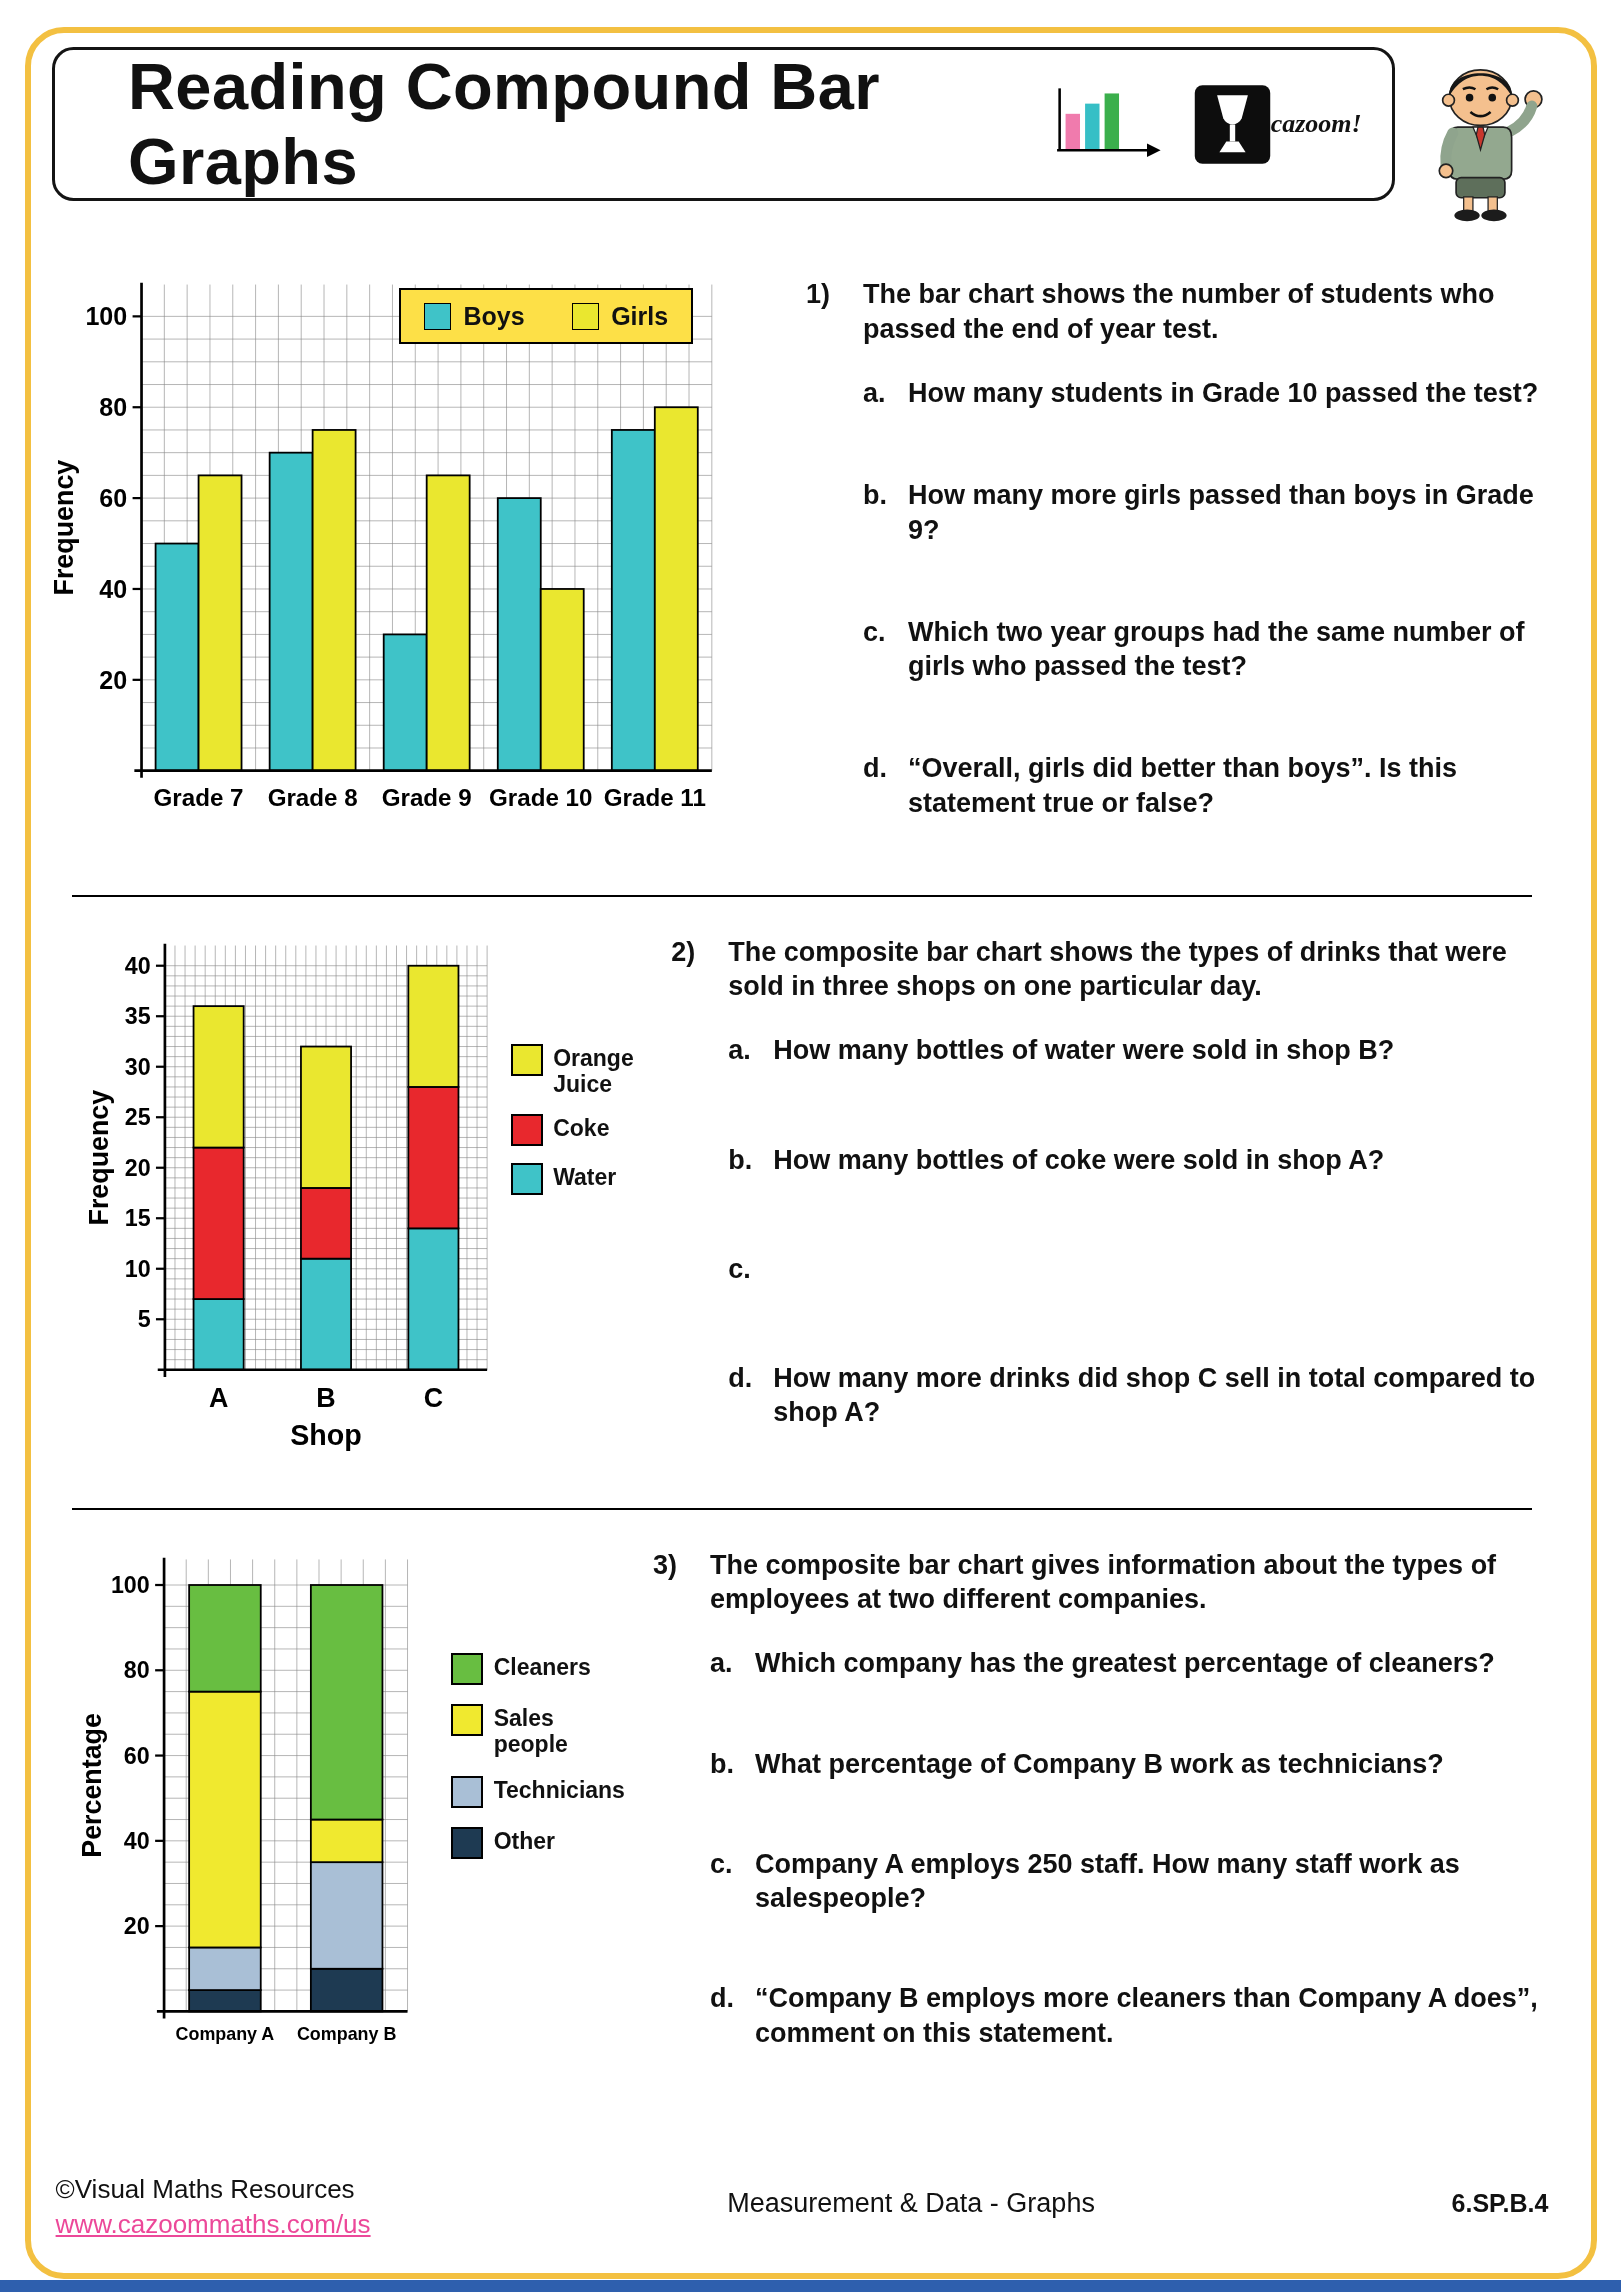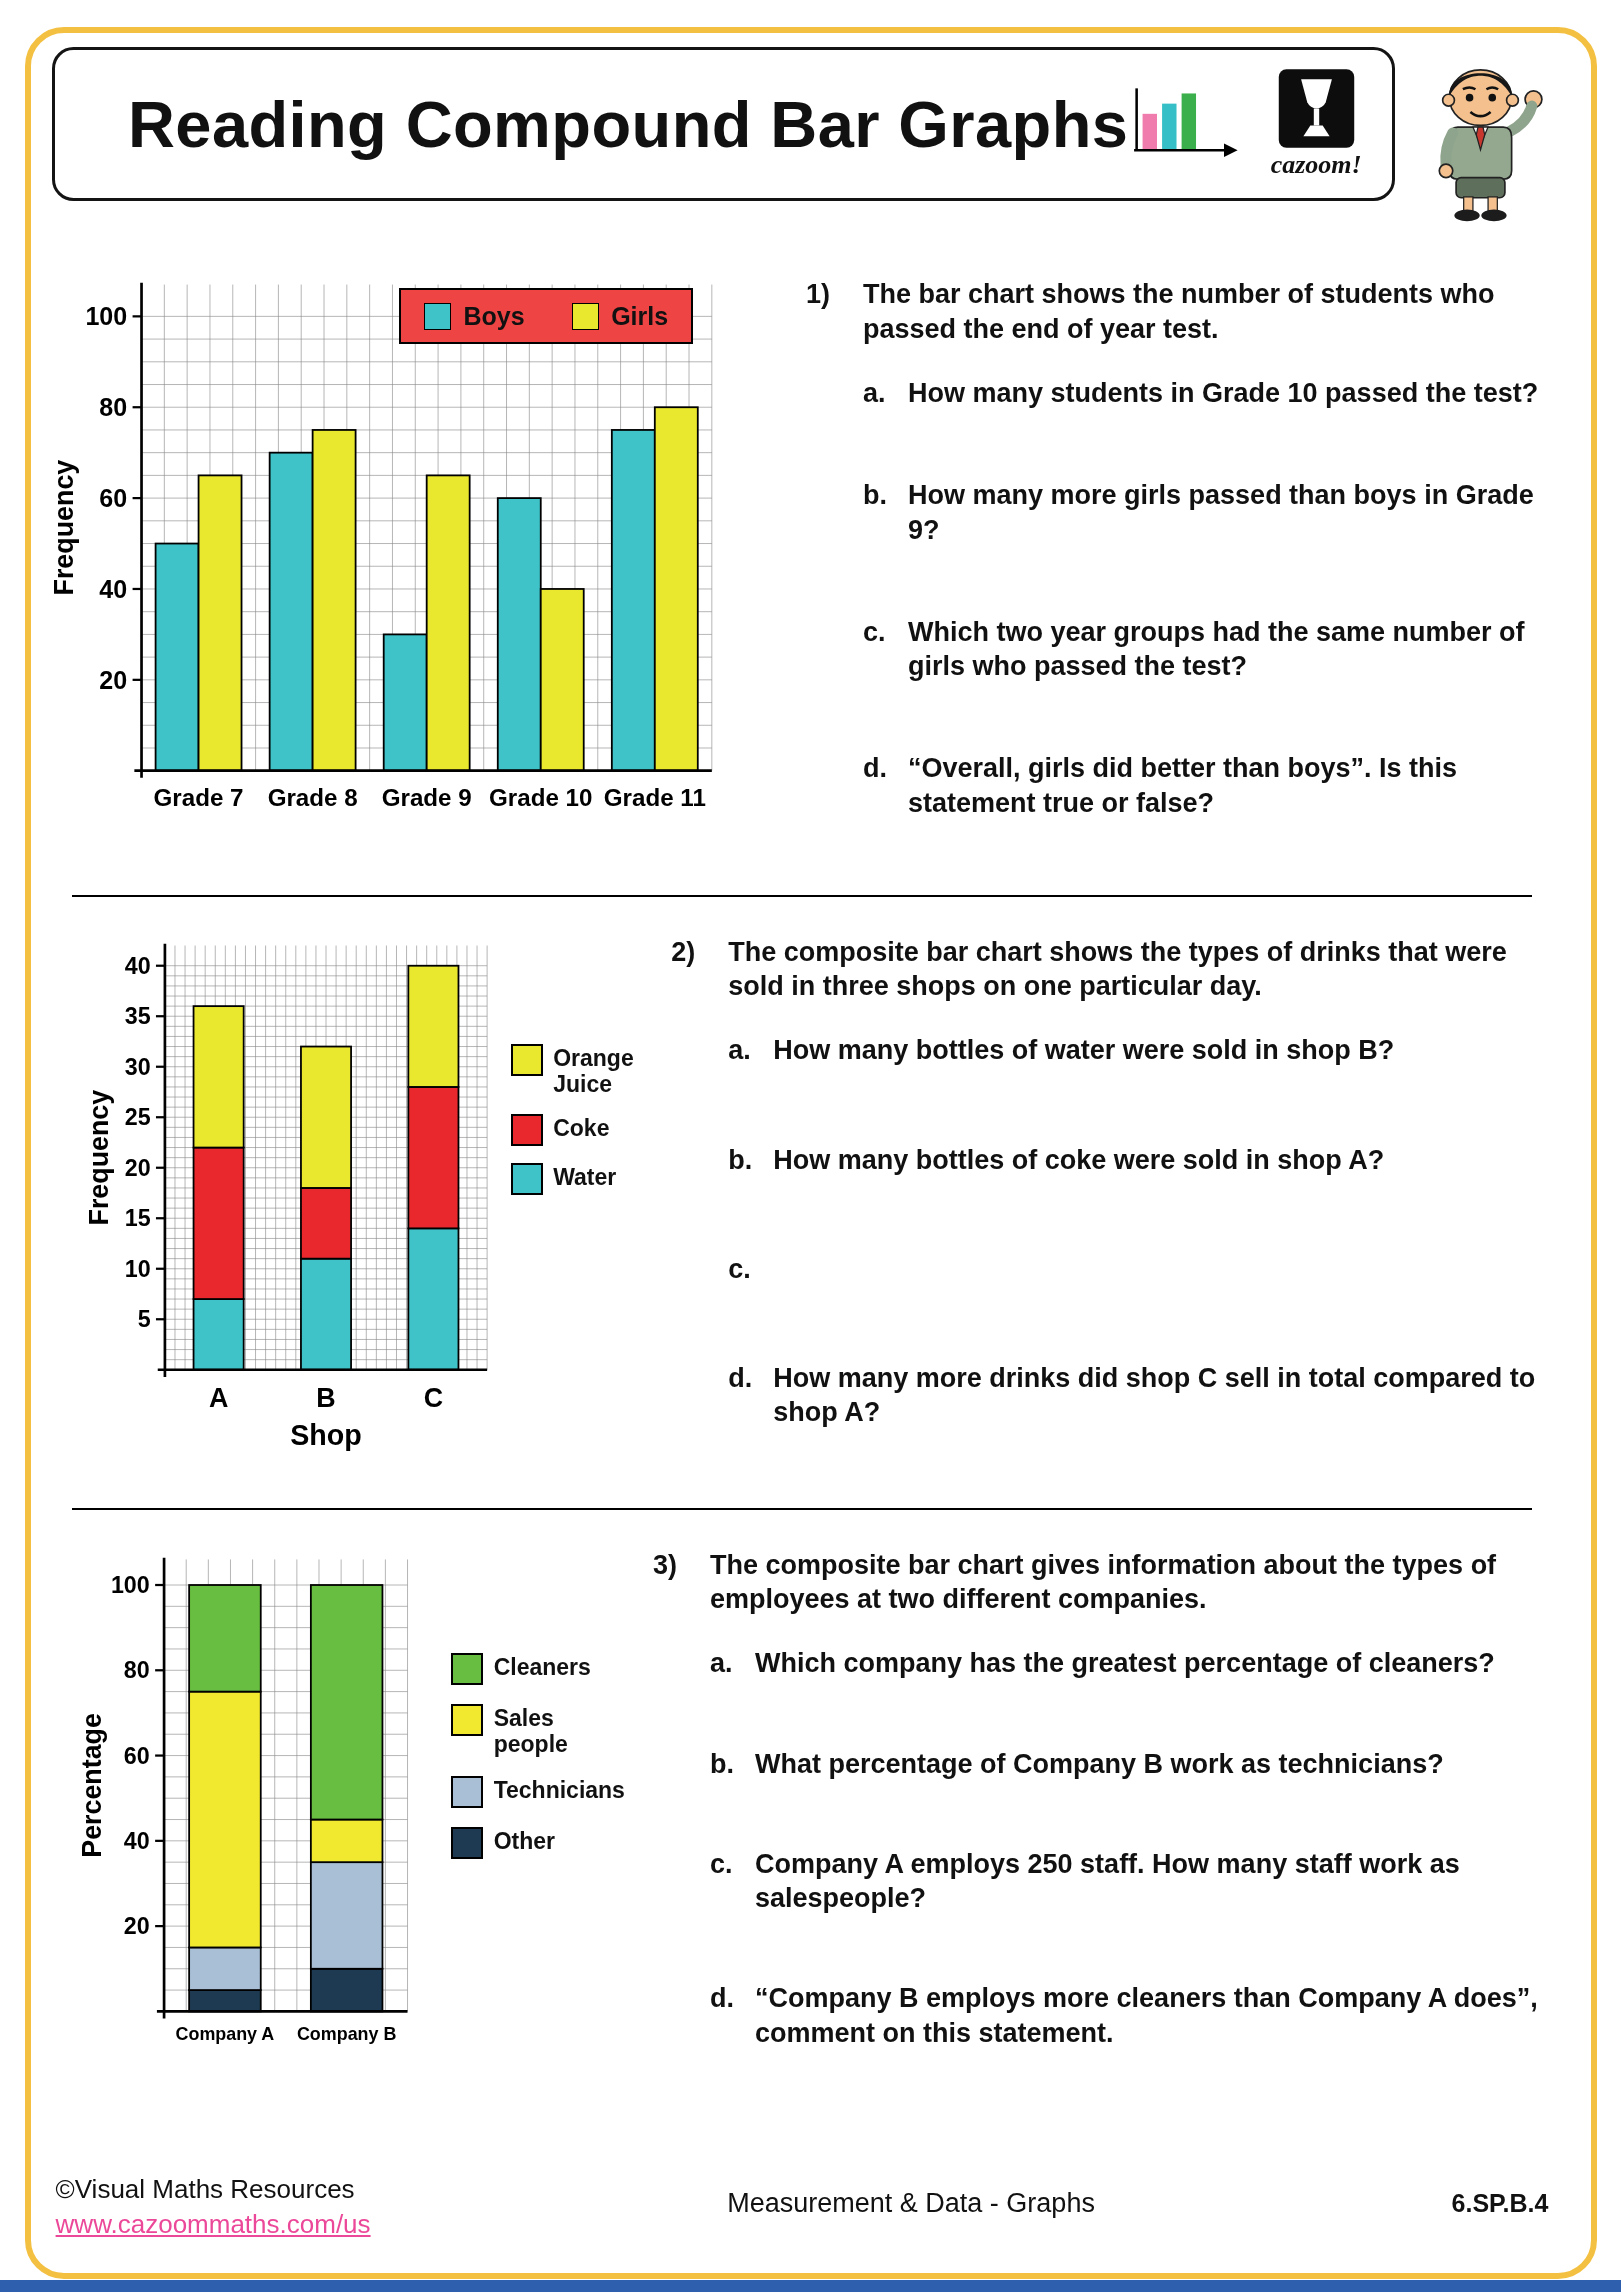--- a/index.html
+++ b/index.html
@@ -8,39 +8,39 @@
   .page{position:absolute;inset:0;display:flex;flex-direction:column;padding:47px 70px 52px 52px}
   .page-border{position:absolute;left:25px;top:27px;right:25px;bottom:14.3px;border:6.3px solid #F3C041;border-radius:39px;pointer-events:none}
   .bottom-bar{position:absolute;left:0;right:0;bottom:0;height:13.4px;background:#2E5FAE}
 
   
   .header-row{display:flex;align-items:flex-start}
   .title-box{flex:1;height:154px;border:3.6px solid #141414;border-radius:21.5px;display:flex;align-items:center;padding:0 30px 0 73px;background:#fff}
   .title{font-size:65px;font-weight:bold;letter-spacing:0.4px;flex:1}
   .header-icons{display:flex;align-items:center;gap:30px}
   .mini-chart{width:112px;height:82px}
-  .logo{display:flex;flex-direction:column;align-items:center}
+  .logo{display:flex;flex-direction:row;align-items:center}
   .logo-mark{width:77px;height:81px}
   .logo-text{font-family:"Liberation Serif",serif;font-style:italic;font-weight:bold;font-size:26px;margin-top:0.9px}
   .mascot{width:143px;height:177px;flex:none;margin-left:14.3px;margin-top:0}
 
   
   .section{display:flex;align-items:flex-start}
   #section1{margin-top:48px}
   #section2{margin-top:36px}
   #section3{margin-top:36px}
   hr.divider{border:none;border-top:2.7px solid #000;margin:38px 19.7px 0 19.7px}
 
   .chart1-wrap{position:relative;flex:none;width:690px}
   .chart2-area{flex:none;display:flex;margin-left:34px}
   .chart3-area{flex:none;display:flex;margin-left:27px}
   svg text{font-family:"Liberation Sans",sans-serif;fill:#000}
 
   
-  .legend-box{position:absolute;left:347px;top:16px;display:flex;gap:47px;padding:11.6px 23px;background:#ef4444;border:2.7px solid #000;align-items:center}
+  .legend-box{position:absolute;left:347px;top:16px;display:flex;gap:47px;padding:11.6px 23px;background:#fde047;border:2.7px solid #000;align-items:center}
   .legend-box .legend-item{display:flex;align-items:center;gap:12.5px}
   .legend-box .swatch{width:27px;height:27px;border:1.8px solid #000;flex:none;display:inline-block}
   .legend-box .legend-label{font-size:25px;font-weight:bold}
   .legend-col{display:flex;flex-direction:column}
   .legend-col .legend-item{display:flex;align-items:flex-start;gap:10.7px}
   .legend-col .swatch{width:32px;height:32px;border:2.2px solid #000;flex:none;display:inline-block}
   .legend-col .legend-label{font-size:23px;font-weight:bold;line-height:1.12;padding-top:1.8px}
   .legend2{width:150px;margin-left:12.5px;margin-top:111px;gap:17px}
   .legend3{width:170px;margin-left:30px;margin-top:107px;gap:19px}
 

